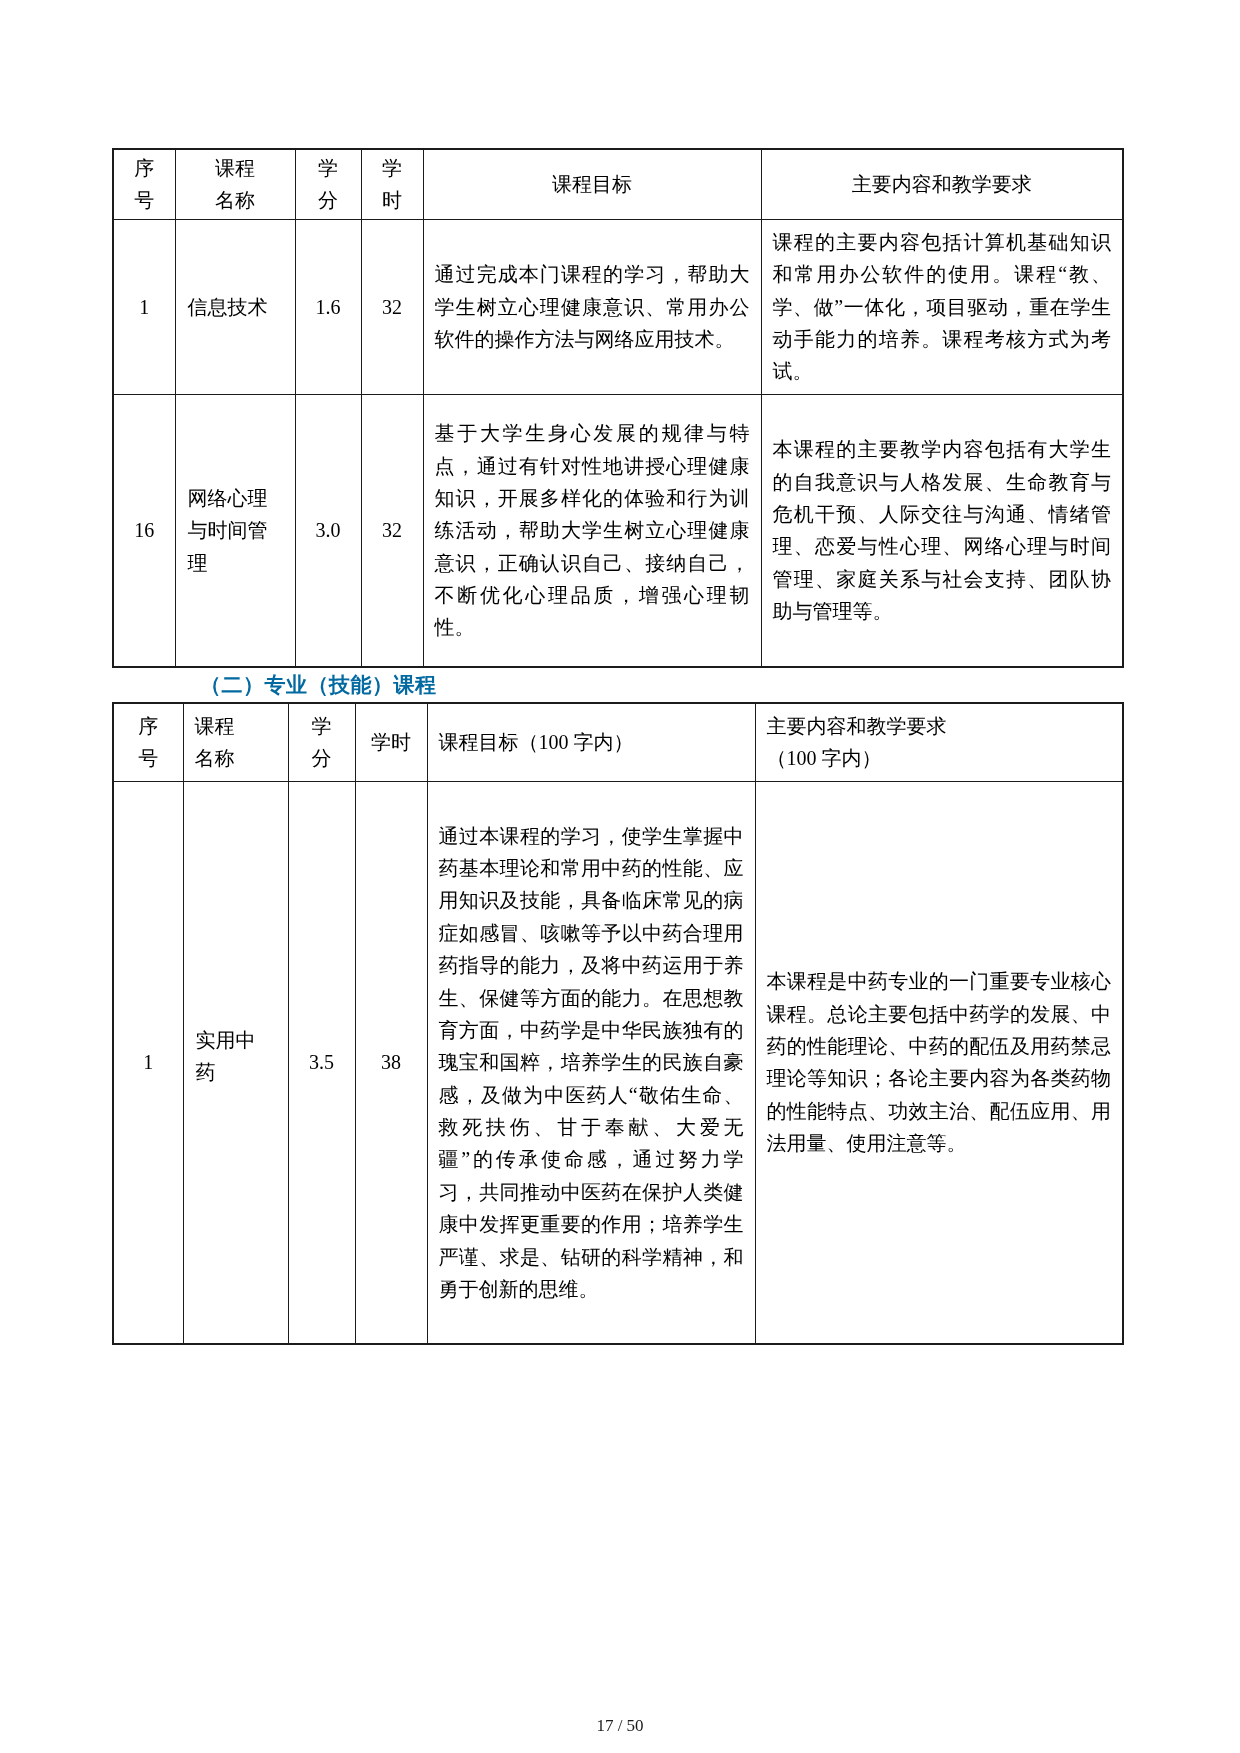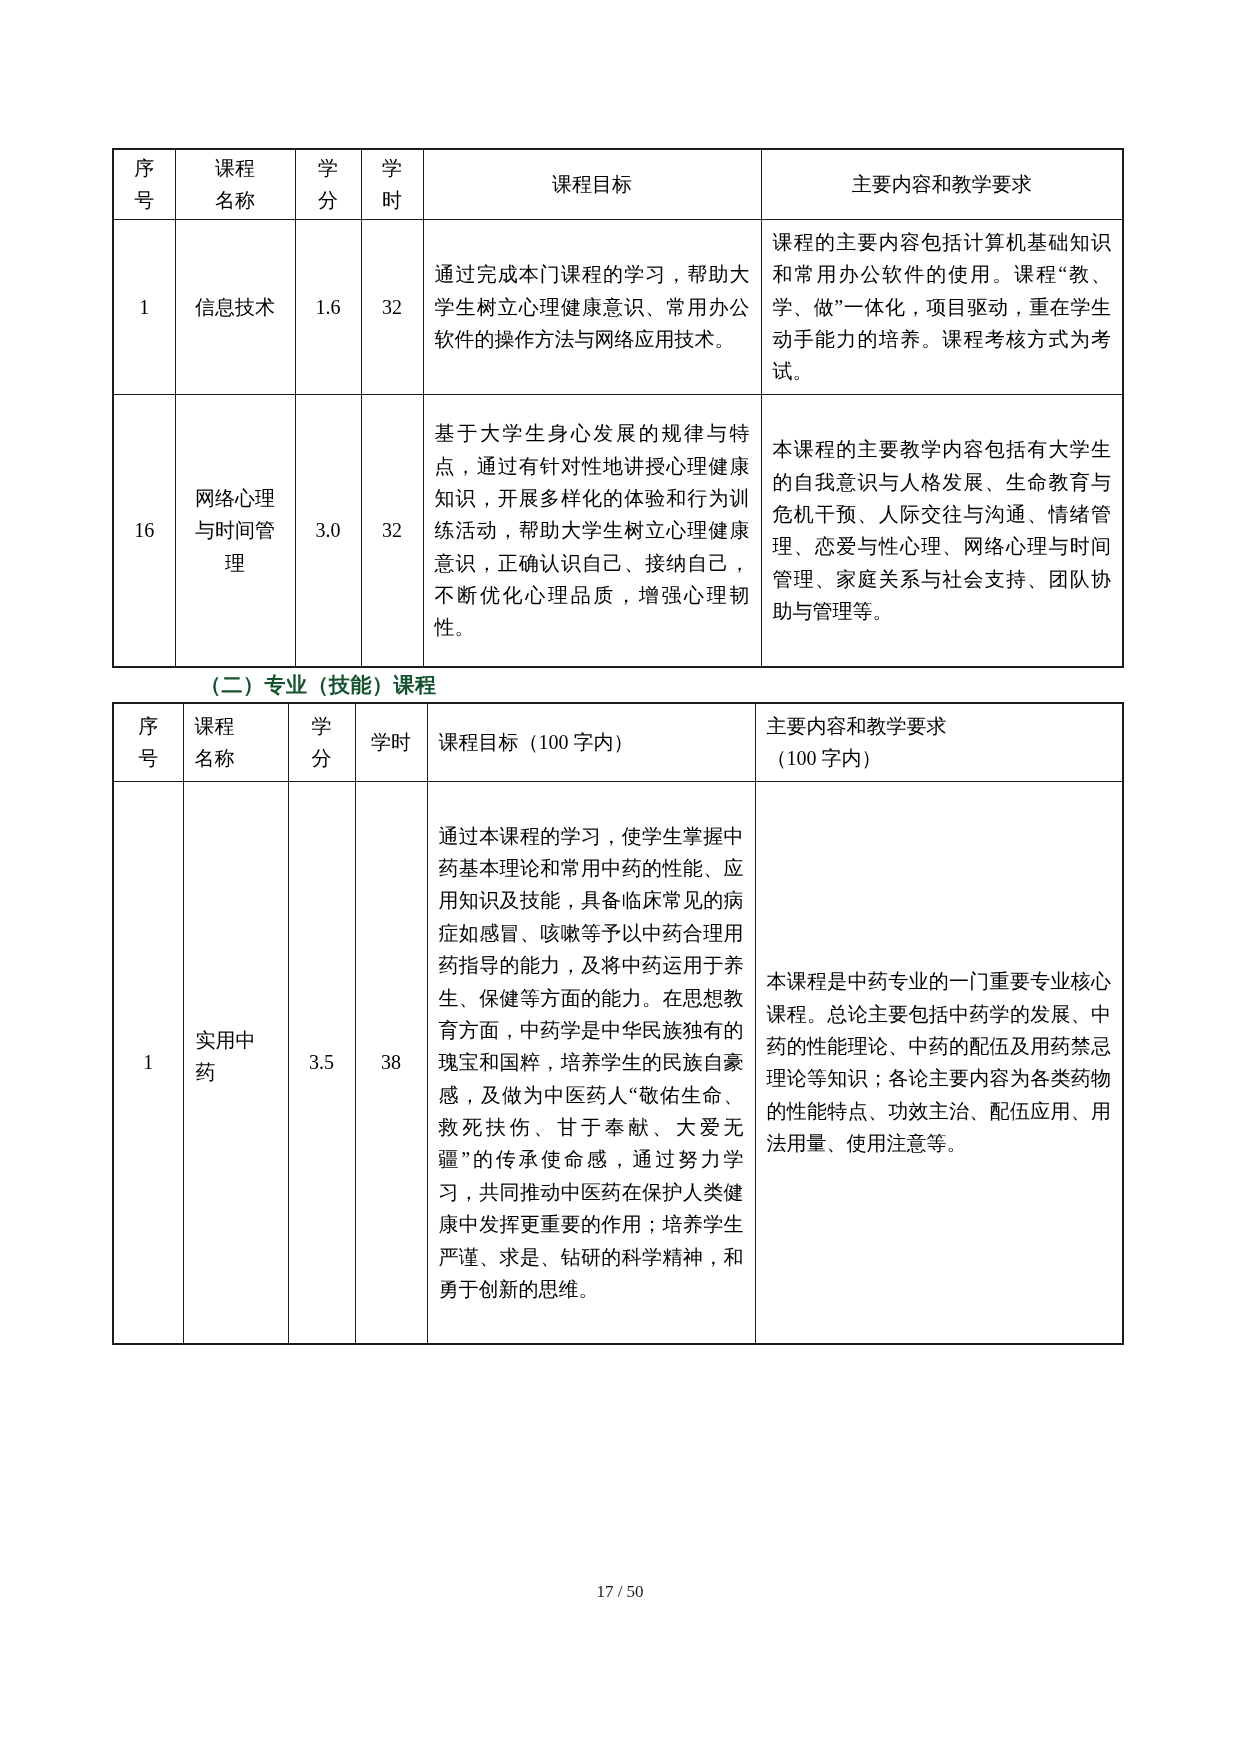--- a/index.html
+++ b/index.html
@@ -23,37 +23,37 @@
     border: 1px solid #1b1b1b;
     font-weight: normal;
     font-size: 20px;
     line-height: 1.62;
     vertical-align: middle;
     overflow: hidden;
     box-sizing: border-box;
   }
   .pre { white-space: pre-line; }
   .c   { text-align: center; padding: 2px 4px; }
-  .nameC { text-align: center; padding: 2px 12px; }
+  .nameC { text-align: left; padding: 2px 12px; }
   .nameL { text-align: left;   padding: 2px 16px 14px 12px; }
   .txt { text-align: justify; padding: 6px 11px; }
   .hL  { text-align: left; padding: 4px 11px; }
 
   .section-heading {
     margin: 2px 12px 2px 200px;
     font-family: "Liberation Sans", "DejaVu Sans", sans-serif;
     font-weight: bold;
     font-size: 21px;
     line-height: 30px;
-    color: #14532d;
+    color: #0369a1;
     letter-spacing: 0.5px;
   }
   .footer {
     position: absolute;
-    top: 1582px; left: 0;
+    top: 1716px; left: 0;
     width: 100%;
     text-align: center;
     font-size: 17px;
     color: #1a1a1a;
   }
 </style>
 </head>
 <body>
 
 <div class="page">

